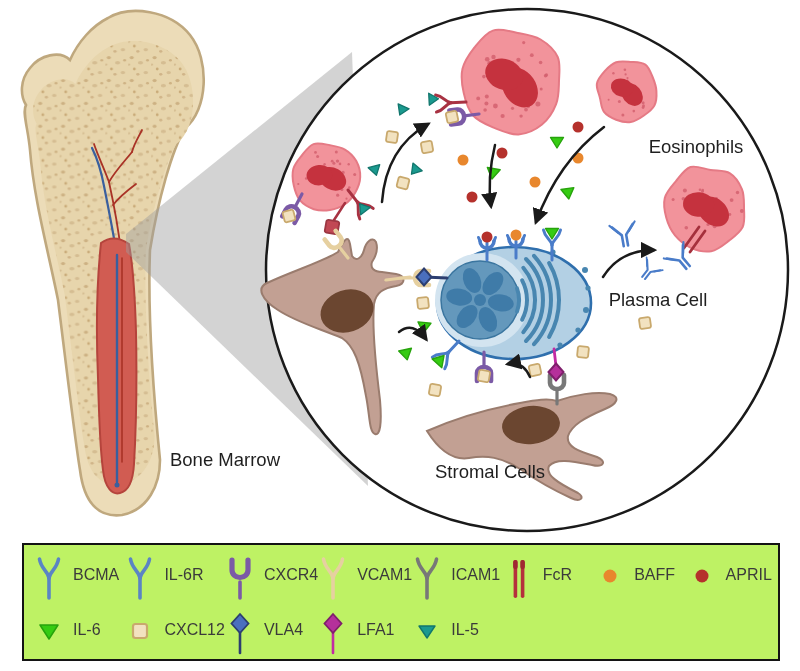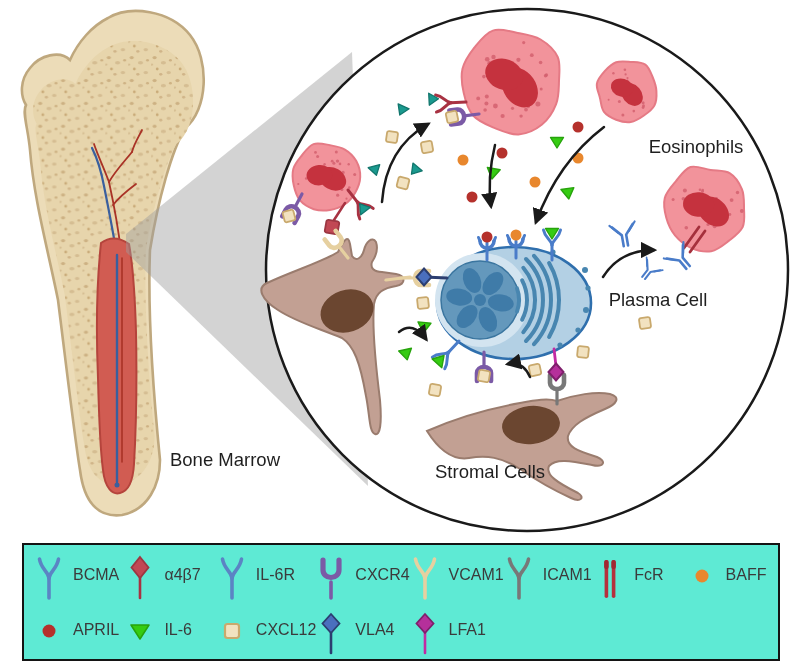--- a/index.html
+++ b/index.html
@@ -1,20 +1,20 @@
 <!DOCTYPE html>
 <html><head>
 <meta charset="utf-8">
 <style>
   html,body{margin:0;padding:0;background:#ffffff;}
   #stage{position:relative;width:800px;height:662px;background:#fff;overflow:hidden;
          font-family:"Liberation Sans",sans-serif;}
   svg text.lbl{font-family:"Liberation Sans",sans-serif;font-size:18.5px;fill:#1f1f1f;}
   #legend-box{position:absolute;left:22px;top:543px;width:744px;height:110px;
-      border:2.5px solid #141414;background:#5eead4;display:grid;
+      border:2.5px solid #141414;background:#bef264;display:grid;
       grid-template-columns:repeat(8,1fr);grid-template-rows:1fr 1fr;
       padding:2px 0 2px 10px;align-items:center;}
   .cell{display:flex;align-items:center;gap:9px;}
   .llab{font-size:16px;color:#3b3b3b;white-space:nowrap;}
   .ico{flex:0 0 auto;}
 </style>
 </head>
 <body>
 
 <div id="stage">
@@ -367,27 +367,20 @@
 <div id="legend-box">
 
   <div class="cell">
     <svg class="ico" width="30" height="50" viewBox="-15 -30 30 50">
           <use href="#l-ry" color="#5b84c4"></use>
         </svg>
     <span class="llab">BCMA</span>
   </div>
   <div class="cell">
     <svg class="ico" width="30" height="50" viewBox="-15 -30 30 50">
-      <path d="M0,18 L0,-4" stroke="#a83242" stroke-width="2.6" stroke-linecap="round" fill="none"></path>
-      <path d="M0,-23 L8.5,-12.5 L0,-2 L-8.5,-12.5 Z" fill="#c14854" stroke="#9c3742" stroke-width="1.8"></path>
-    </svg>
-    <span class="llab">α4β7</span>
-  </div>
-  <div class="cell">
-    <svg class="ico" width="30" height="50" viewBox="-15 -30 30 50">
           <use href="#l-ry" color="#5b84c4"></use>
         </svg>
     <span class="llab">IL-6R</span>
   </div>
   <div class="cell">
     <svg class="ico" width="30" height="50" viewBox="-15 -30 30 50">
       <g fill="none" stroke="#7b5aa6" stroke-linecap="round">
         <path d="M0,18 L0,2" stroke-width="3.6"></path>
         <path d="M-8,-20 L-8,-10 A8,7.5 0 0 0 8,-10 L8,-20" stroke-width="5.2"></path>
       </g>
@@ -449,14 +442,20 @@
     </svg>
     <span class="llab">VLA4</span>
   </div>
   <div class="cell">
     <svg class="ico" width="30" height="50" viewBox="-15 -30 30 50">
       <path d="M0,18 L0,-4" stroke="#c22ba3" stroke-width="2.6" stroke-linecap="round" fill="none"></path>
       <path d="M0,-21 L8.5,-11.5 L0,-2 L-8.5,-11.5 Z" fill="#b5309b" stroke="#7e1f6b" stroke-width="1.8"></path>
     </svg>
     <span class="llab">LFA1</span>
   </div>
+  <div class="cell">
+    <svg class="ico" width="30" height="50" viewBox="-15 -30 30 50">
+      <path d="M-8,-9 L8,-9 L0,3 Z" fill="#1a9a8f" stroke="#12766d" stroke-width="1.4" stroke-linejoin="round"></path>
+    </svg>
+    <span class="llab">IL-5</span>
+  </div>
 </div>
 </div>
 
 </body></html>

